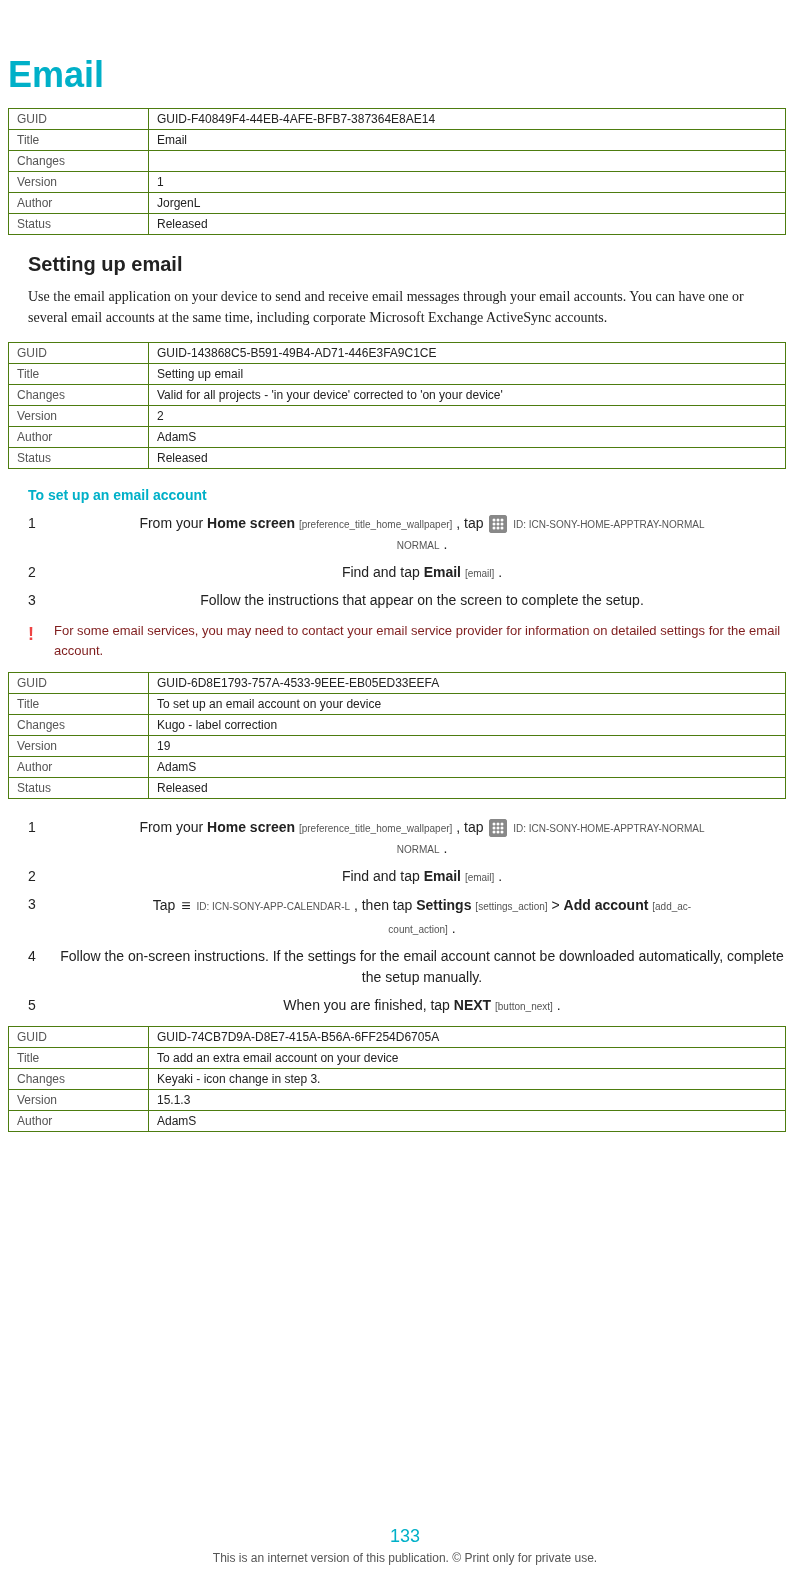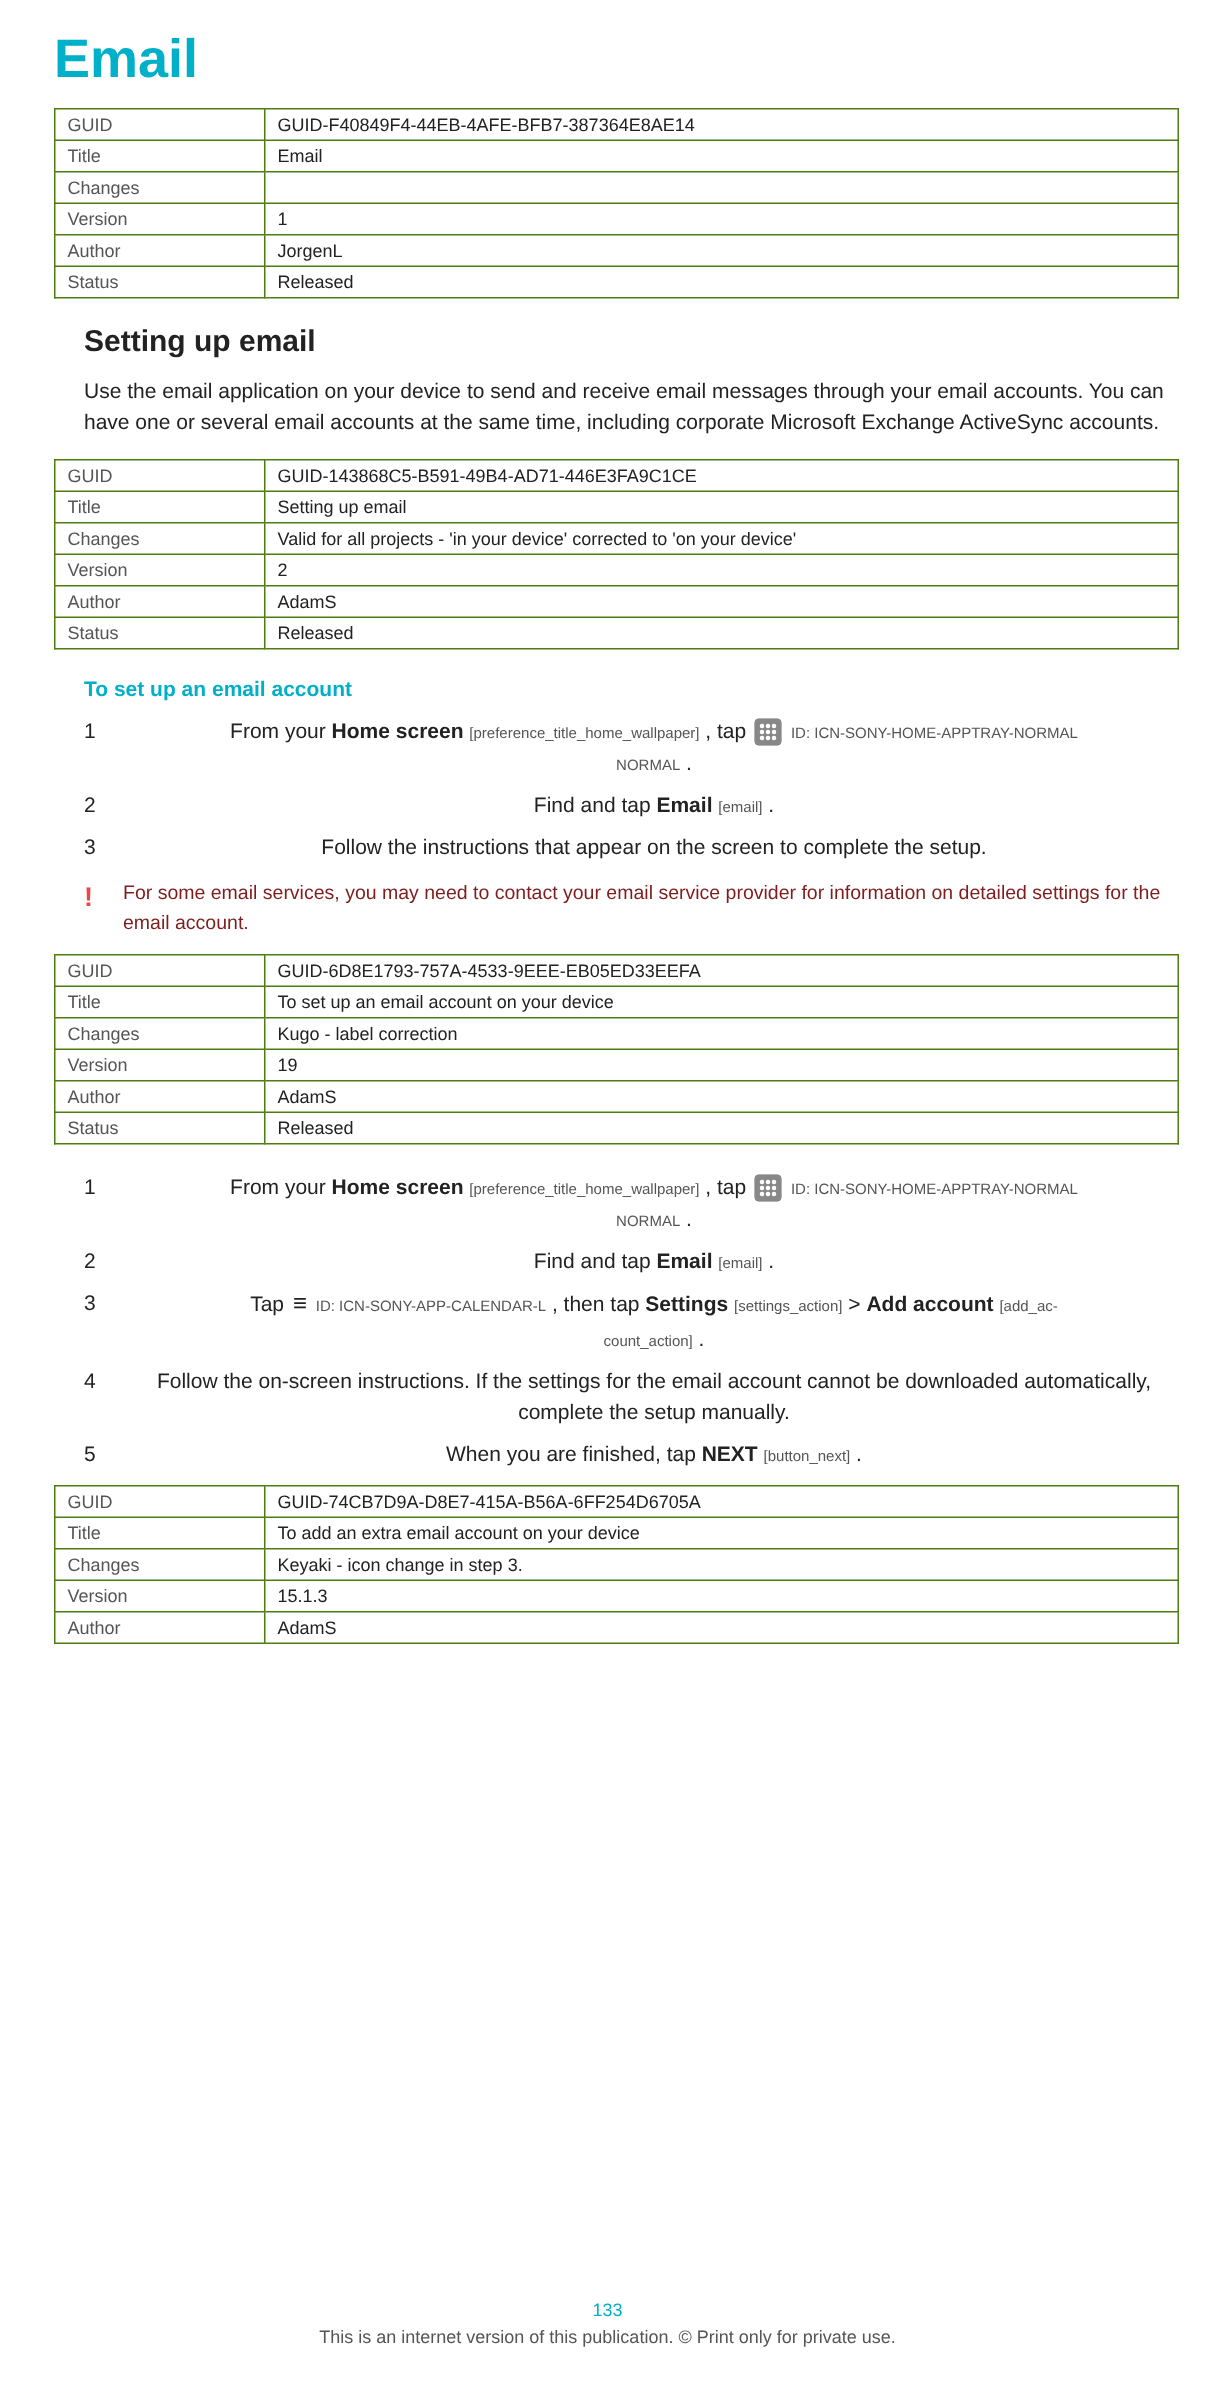--- a/index.html
+++ b/index.html
@@ -6,21 +6,22 @@
     body {
       font-family: Arial, Helvetica, sans-serif;
       font-size: 13px;
       background: #fff;
       color: #222;
       width: 810px;
       min-height: 1587px;
       position: relative;
     }
     .page-container {
-      padding: 18px 24px 60px 36px;
+      padding: 18px 24px 60px 8px;
+      margin-top: 36px;
     }
     .page-title {
       font-size: 36px;
       font-weight: bold;
       color: #00b0c8;
       margin-bottom: 12px;
     }
     .meta-table {
       width: 100%;
       border-collapse: collapse;
@@ -41,20 +42,21 @@
       font-size: 20px;
       font-weight: bold;
       color: #222;
       margin: 18px 0 10px 20px;
     }
     .intro-text {
       font-size: 14px;
       line-height: 1.5;
       margin: 0 0 14px 20px;
       color: #222;
+      font-family: Liberation Serif, serif;
     }
     .subsection-heading {
       font-size: 14px;
       font-weight: bold;
       color: #00b0c8;
       margin: 14px 0 10px 20px;
     }
     .steps-list {
       list-style: none;
       margin: 0 0 10px 20px;
@@ -110,21 +112,21 @@
       position: absolute;
       bottom: 22px;
       left: 0;
       width: 100%;
       text-align: center;
       font-size: 12px;
       color: #555;
     }
     .page-number {
       color: #00b0c8;
-      font-size: 12px;
+      font-size: 18px;
       display: block;
       margin-bottom: 4px;
     }
   </style>
 </head>
 <body>
 
 <div class="page-container">
 
   <div class="page-title">Email</div>

